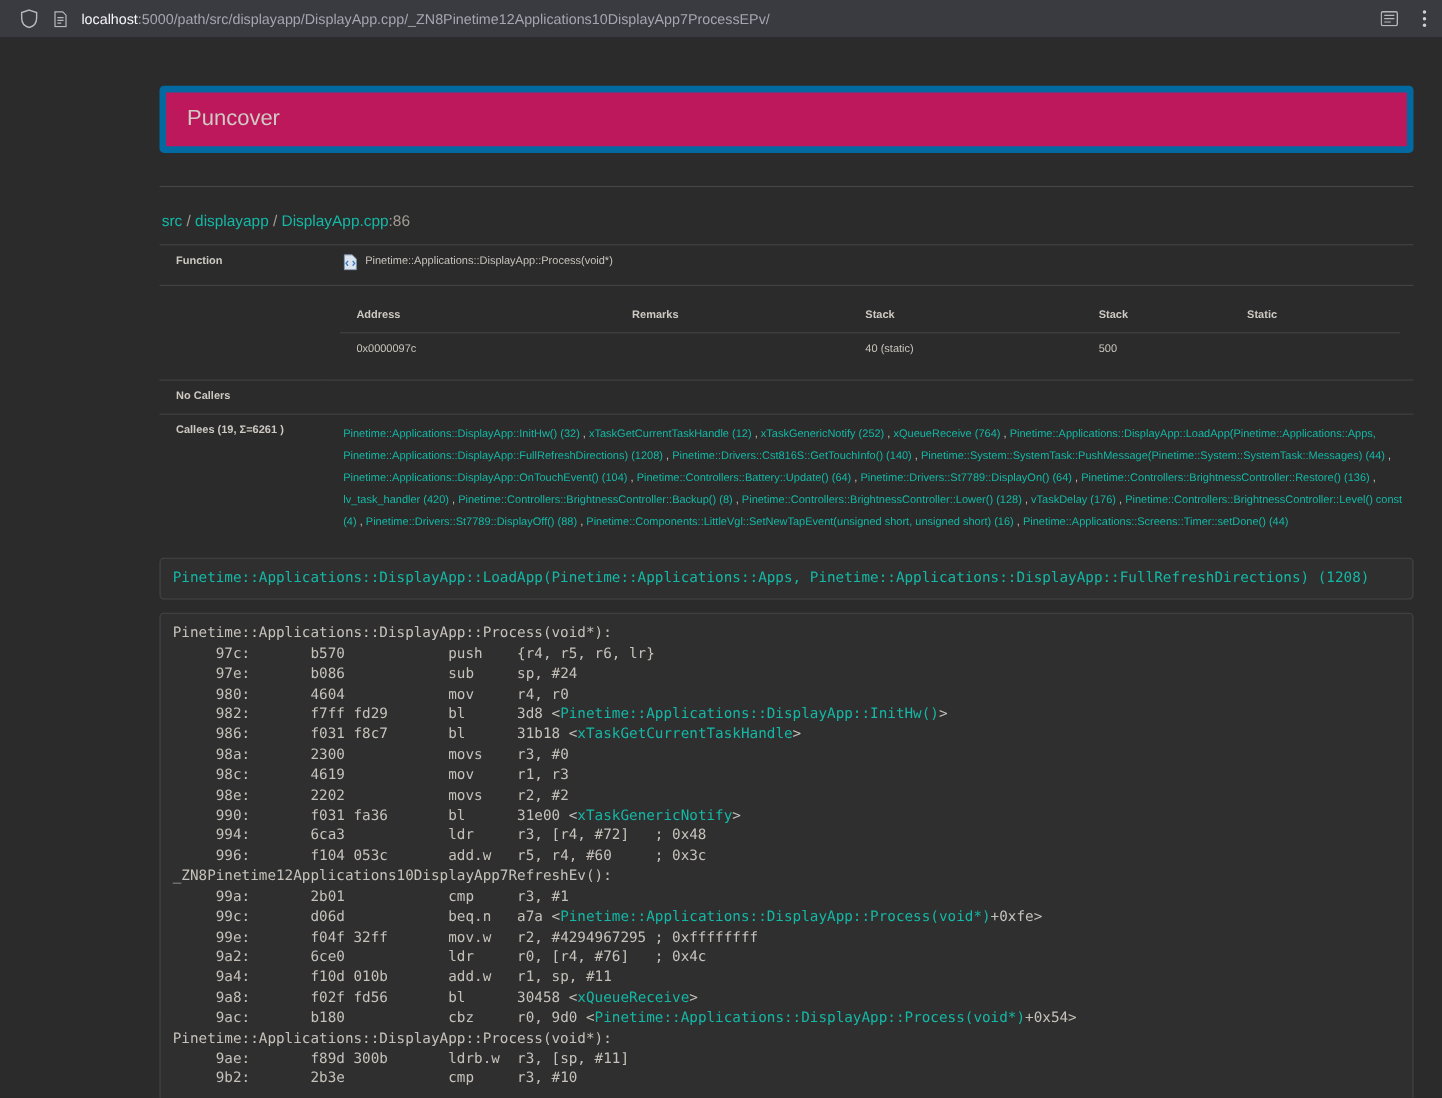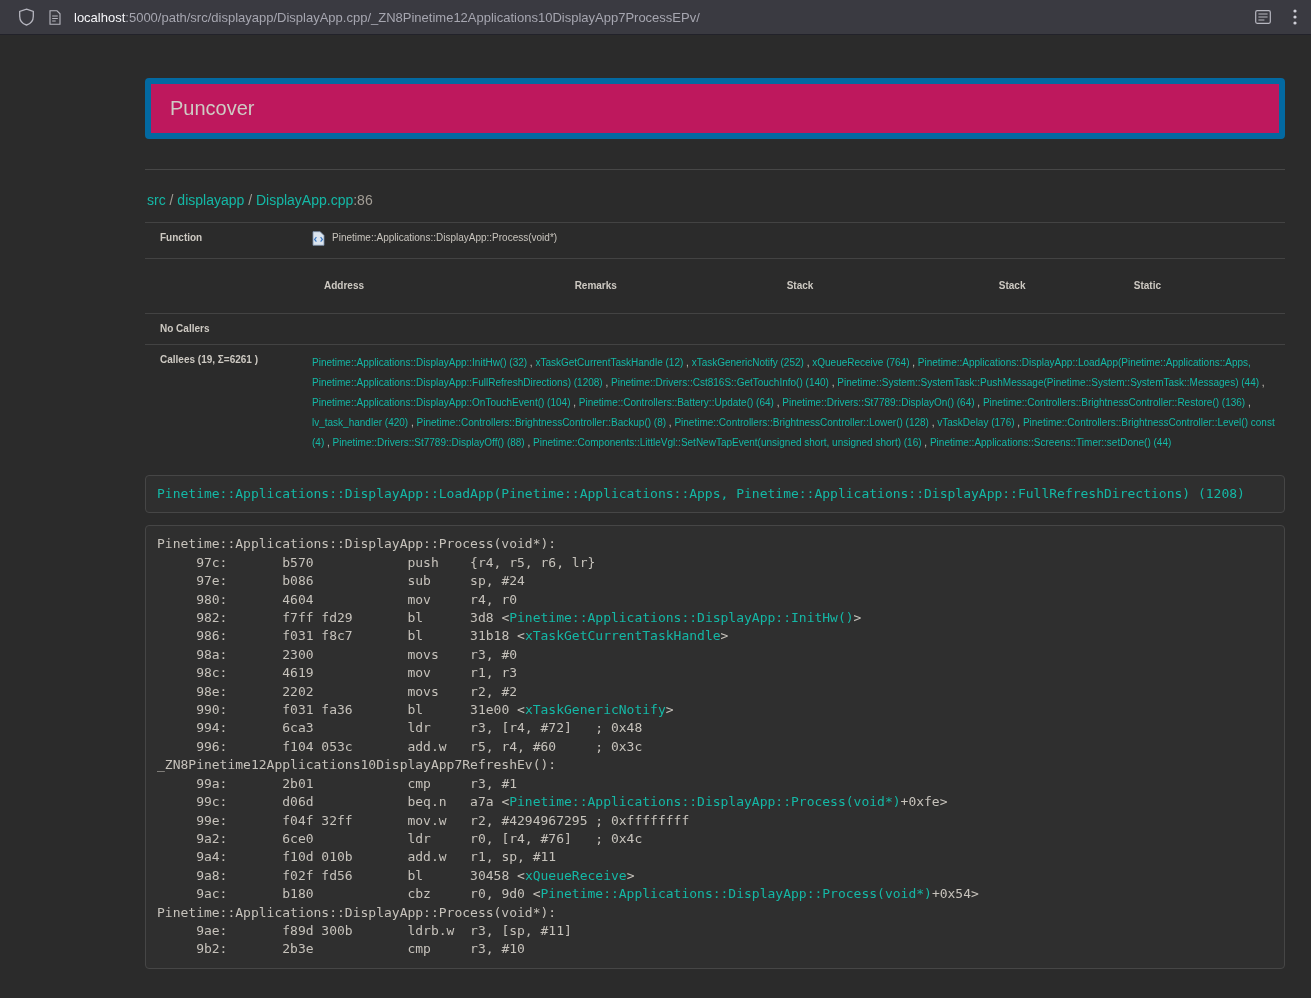--- a/index.html
+++ b/index.html
@@ -120,20 +120,27 @@
         <td class="nested-cell">
           <table class="nested">
             <tbody>
               <tr>
                 <th class="c1">Address</th>
                 <th class="c2">Remarks</th>
                 <th class="c3">Stack</th>
                 <th class="c4">Stack</th>
                 <th class="c5">Static</th>
               </tr>
+              <tr>
+                <td>0x0000097c</td>
+                <td></td>
+                <td>40 (static)</td>
+                <td>500</td>
+                <td></td>
+              </tr>
             </tbody>
           </table>
         </td>
       </tr>
       <tr>
         <th>No Callers</th>
         <td></td>
       </tr>
       <tr>
         <th>Callees (19, Σ=6261 )</th>

